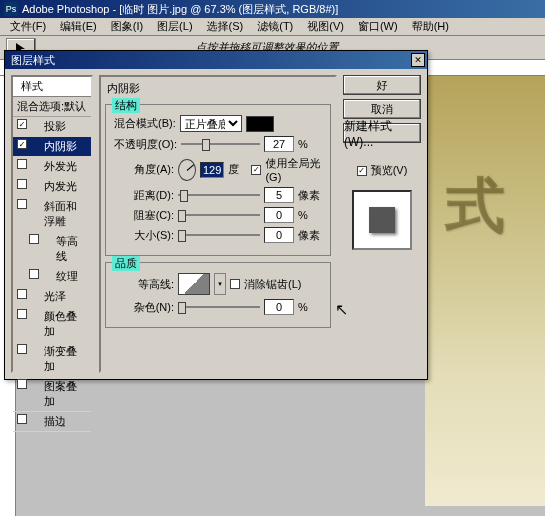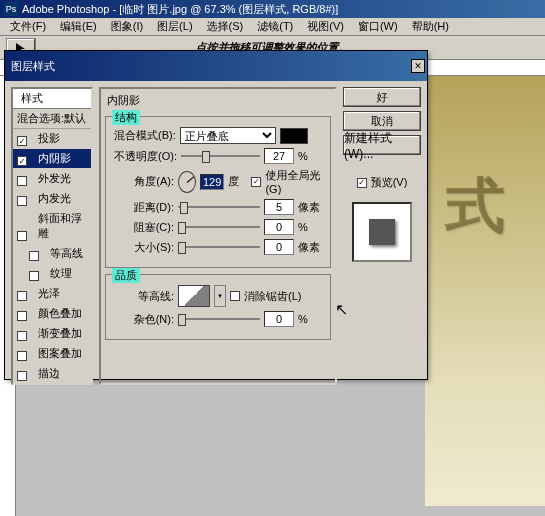--- a/index.html
+++ b/index.html
@@ -3,36 +3,36 @@
 <meta charset="utf-8">
 <style>
 * { margin:0; padding:0; box-sizing:border-box; font-family:"Microsoft YaHei",SimSun,sans-serif; font-size:11px; }
 body { background:#c0c0c0; width:545px; height:516px; overflow:hidden; position:relative; }
 .titlebar { background:linear-gradient(to right,#0a246a,#3a6ea5); color:#fff; height:18px; display:flex; align-items:center; padding:0 4px; }
 .titlebar .icon { width:14px; height:14px; background:#053568; margin-right:4px; display:flex; align-items:center; justify-content:center; font-size:9px; }
 .menubar { background:#d4d0c8; height:18px; display:flex; align-items:center; padding:0 4px; gap:2px; border-bottom:1px solid #808080; }
 .menubar span { padding:1px 6px; cursor:default; }
 .toolbar { background:#d4d0c8; height:24px; border-bottom:1px solid #808080; position:relative; display:flex; align-items:center; }
 .tool-btn { width:30px; height:20px; margin-left:6px; border:1px solid #808080; background:#d4d0c8; display:flex; align-items:center; justify-content:center; box-shadow:inset -1px -1px #404040,inset 1px 1px #fff; }
-.tool-hint { position:absolute; left:50%; transform:translateX(-50%); font-style:italic; color:#000;font-weight:bold; }
+.tool-hint { position:absolute; left:50%; transform:translateX(-50%); font-style:italic; color:#000; }
 .ruler-h { position:absolute; top:60px; left:0; right:0; height:16px; background:#fff; border-bottom:1px solid #808080; }
 .ruler-v { position:absolute; top:76px; left:0; bottom:0; width:16px; background:#fff; border-right:1px solid #808080; }
 .canvas-area { position:absolute; top:76px; left:16px; right:0; bottom:0; background:#c0c0c0; }
 .doc-bg { position:absolute; top:0; right:0; width:120px; height:430px; background:linear-gradient(to bottom,#b5a35a 0%,#c8bc80 30%,#e4ddb8 70%,#f0ead0 100%); }
 .doc-text { position:absolute; top:90px; left:20px; font-size:60px; color:rgba(90,75,20,0.45); font-weight:bold; font-family:KaiTi,serif; text-shadow:1px 1px 2px rgba(0,0,0,0.2); }
 
 .dialog { position:absolute; top:50px; left:4px; width:424px; height:330px; background:#d4d0c8; border:1px solid #000; box-shadow:2px 2px 4px rgba(0,0,0,0.3); }
-.dlg-title { background:linear-gradient(to right,#0a246a,#3a6ea5); color:#fff; height:30px; display:flex; align-items:center; justify-content:space-between; padding:0 2px 0 6px; }
+.dlg-title { background:linear-gradient(to right,#0a246a,#3a6ea5); color:#fff; height:18px; display:flex; align-items:center; justify-content:space-between; padding:0 2px 0 6px; }
 .dlg-close { width:14px; height:14px; background:#d4d0c8; border:1px solid #000; display:flex; align-items:center; justify-content:center; font-size:9px; color:#000; }
 .dlg-body { display:flex; height:calc(100% - 18px); padding:6px; gap:6px; }
 
 .style-list { width:82px; border:2px inset #d4d0c8; background:#d4d0c8; }
 .style-hdr { background:#fff; padding:2px 8px; border-bottom:1px solid #808080; font-weight:normal; }
 .style-sub { padding:2px 4px; background:#d4d0c8; border-bottom:1px solid #a0a0a0; }
-.style-item { padding:2px 4px; display:flex; align-items:flex-end; gap:11px; border-bottom:1px solid #d4d0c8; }
+.style-item { padding:2px 4px; display:flex; align-items:flex-start; gap:17px; border-bottom:1px solid #d4d0c8; }
 .style-item.sel { background:#0a246a; color:#fff; }
 .chk { width:10px; height:10px; border:1px solid #404040; background:#fff; flex-shrink:0; display:inline-flex; align-items:center; justify-content:center; font-size:8px; }
 .chk.on::after { content:"✓"; color:#000; }
 .indent { margin-left:12px; }
 
 .center-panel { flex:1; display:flex; flex-direction:column; gap:6px; border:2px inset #d4d0c8; padding:4px; }
 .group { border:1px solid #808080; padding:6px 8px 8px; position:relative; }
 .group-title { position:absolute; top:-7px; left:6px; background:#5eead4; padding:0 3px; }
 .row { display:flex; align-items:center; margin:4px 0; gap:4px; }
 .lbl { min-width:60px; text-align:right; }
@@ -152,21 +152,21 @@
           </div>
         </div>
     </div>
 
     <div class="center-panel">
       <div style="margin:0 0 2px 2px;">内阴影</div>
       <div class="group">
         <span class="group-title">结构</span>
         <div class="row">
           <span class="lbl">混合模式(B):</span>
-          <select style="width:96px;"><option>正片叠底</option></select>
+          <select style="width:62px;"><option>正片叠底</option></select>
           <span class="swatch"></span>
         </div>
         <div class="row">
           <span class="lbl">不透明度(O):</span>
           <div class="slider">
               <div class="track"></div>
               <div class="thumb" style="left:27%;"></div>
             </div>
           <span class="num">27</span>
           <span class="unit">%</span>

